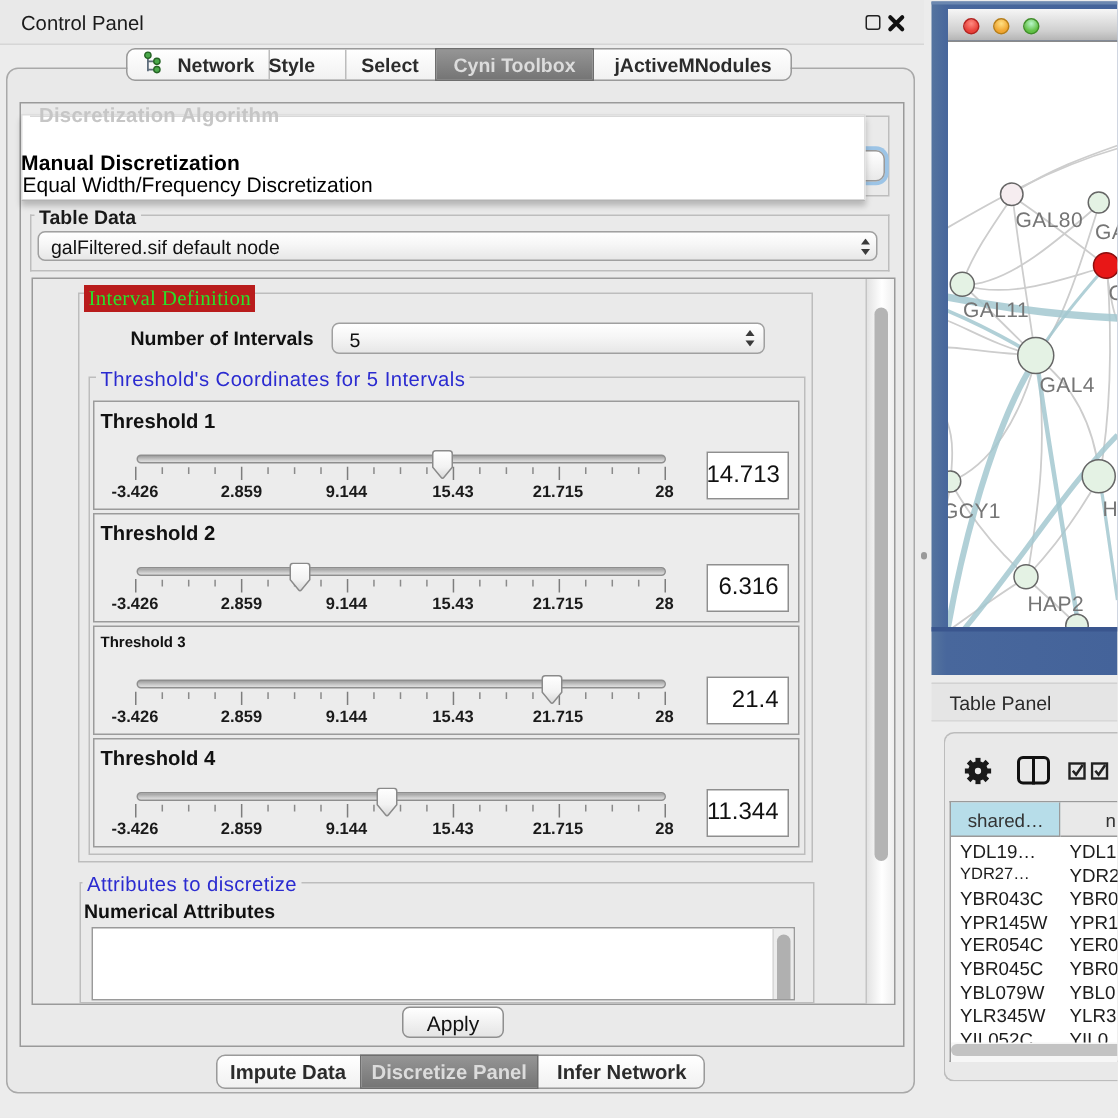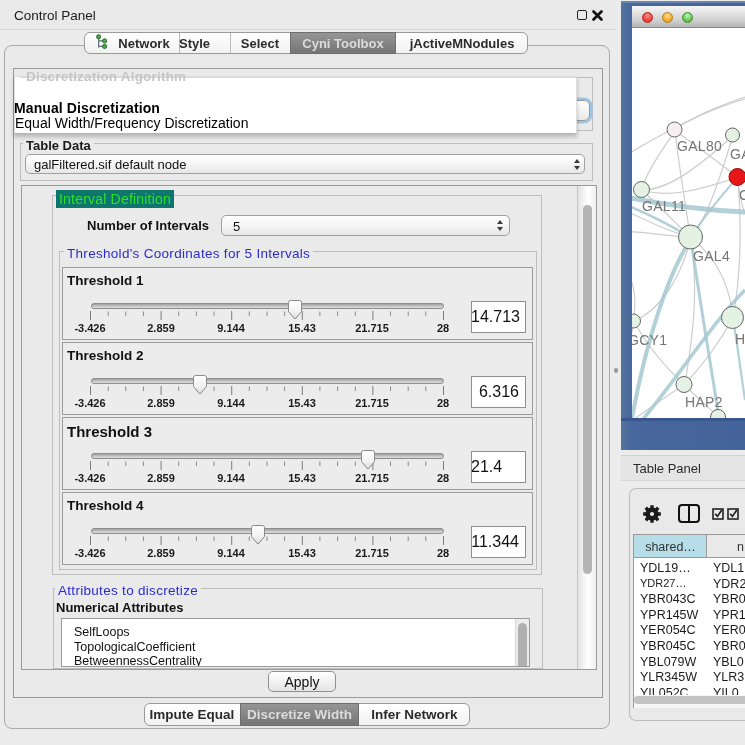--- a/index.html
+++ b/index.html
@@ -39,21 +39,21 @@
     <path d="M4 0 L7 4 L1 4 Z" fill="#3a3a3a"></path>
     <path d="M4 11 L7 7 L1 7 Z" fill="#3a3a3a"></path>
   </svg>
 
   <div class="abs" style="left:21px;top:185px;width:576px;height:485px;border:1px solid #9a9a9a;background:#eaeaea;"></div>
 
   <div class="abs" style="left:577px;top:186px;width:19px;height:483px;background:linear-gradient(90deg,#e3e3e3,#ffffff 55%,#efefef);border-left:1px solid #c4c4c4;"></div>
   <div class="abs" style="left:583px;top:205px;width:9px;height:369px;background:#b4b4b4;border-radius:4.5px;"></div>
 
   <div class="abs" style="left:52px;top:195px;width:490px;height:380px;border:1px solid #bdbdbd;"></div>
-  <div class="abs" style="left:56px;top:190px;background:#0f766e;padding:0 3px;color:#2ae02a;"><span style="font-size:14px;letter-spacing:0.2px;">Interval Definition</span></div>
+  <div class="abs" style="left:56px;top:190px;background:#b91c1c;padding:0 3px;color:#2ae02a;font-family:Liberation Serif, serif;"><span style="font-size:14px;letter-spacing:0.2px;">Interval Definition</span></div>
 
   <div class="abs grouptitle" style="left:87px;top:218px;color:#111;">Number of Intervals</div>
   <div class="abs" style="left:221px;top:215px;width:289px;height:21px;border:1px solid #a0a0a0;border-radius:5px;background:linear-gradient(#ffffff 0%,#f6f6f6 45%,#e7e7e7 100%);"></div>
   <div class="abs" style="left:233px;top:219px;font-size:13px;color:#111;">5</div>
   <svg class="abs" style="left:496px;top:220px;" width="8" height="11" viewBox="0 0 8 11">
     <path d="M4 0 L7 4 L1 4 Z" fill="#3a3a3a"></path>
     <path d="M4 11 L7 7 L1 7 Z" fill="#3a3a3a"></path>
   </svg>
 
   <div class="abs" style="left:59px;top:251px;width:478px;height:319px;border:1px solid #bdbdbd;"></div>
@@ -141,21 +141,21 @@
    <stop offset="0" stop-color="#ffffff"></stop>
           <stop offset="0.6" stop-color="#f2f2f2"></stop>
           <stop offset="1" stop-color="#d9d9d9"></stop>
         </linearGradient>
       </defs>
  <path d="M3.5 0.5 L12.5 0.5 Q14.5 0.5 14.5 2.5 L14.5 11.5 L9 18.2 Q8 19.4 7 18.2 L1.5 11.5 L1.5 2.5 Q1.5 0.5 3.5 0.5 Z" fill="url(#tg200375)" stroke="#8a8a8a" stroke-width="1"></path>
 </svg>
 <div class="abs" style="left:471px;top:376px;width:55px;height:32px;border:1px solid #8f8f8f;background:#ffffff;"></div>
 <div class="abs" style="left:471px;top:383px;width:48px;text-align:right;font-size:16px;color:#111;">6.316</div>
 <div class="abs" style="left:62px;top:417px;width:471px;height:73px;border:1px solid #9b9b9b;background:#ececec;"></div>
-<div class="abs" style="left:67px;top:423px;font-size:15px;font-weight:bold;color:#111;">Threshold 3</div>
+<div class="abs" style="left:67px;top:423px;font-size:10px;font-weight:bold;color:#111;">Threshold 3</div>
 <div class="abs" style="left:91px;top:453px;width:353px;height:6px;border:1px solid #8e8e8e;border-radius:3px;background:linear-gradient(#9f9f9f,#cfcfcf 70%,#dedede);"></div>
 <svg class="abs" style="left:90px;top:461px;" width="355" height="10" viewBox="0 0 355 10">
       <rect x="0.0" y="0" width="1" height="9" fill="#7d7d7d"></rect>
       <rect x="17.7" y="0.5" width="1" height="4.5" fill="#8a8a8a"></rect>
       <rect x="35.3" y="0.5" width="1" height="4.5" fill="#8a8a8a"></rect>
       <rect x="52.9" y="0.5" width="1" height="4.5" fill="#8a8a8a"></rect>
       <rect x="70.6" y="0" width="1" height="9" fill="#7d7d7d"></rect>
       <rect x="88.2" y="0.5" width="1" height="4.5" fill="#8a8a8a"></rect>
       <rect x="105.9" y="0.5" width="1" height="4.5" fill="#8a8a8a"></rect>
       <rect x="123.5" y="0.5" width="1" height="4.5" fill="#8a8a8a"></rect>
@@ -183,21 +183,21 @@
  <defs>
         <linearGradient id="tg368450" x1="0" y1="0" x2="0" y2="1">
    <stop offset="0" stop-color="#ffffff"></stop>
           <stop offset="0.6" stop-color="#f2f2f2"></stop>
           <stop offset="1" stop-color="#d9d9d9"></stop>
         </linearGradient>
       </defs>
  <path d="M3.5 0.5 L12.5 0.5 Q14.5 0.5 14.5 2.5 L14.5 11.5 L9 18.2 Q8 19.4 7 18.2 L1.5 11.5 L1.5 2.5 Q1.5 0.5 3.5 0.5 Z" fill="url(#tg368450)" stroke="#8a8a8a" stroke-width="1"></path>
 </svg>
 <div class="abs" style="left:471px;top:451px;width:55px;height:32px;border:1px solid #8f8f8f;background:#ffffff;"></div>
-<div class="abs" style="left:471px;top:458px;width:48px;font-size:16px;color:#111;">21.4</div>
+<div class="abs" style="left:471px;top:458px;width:48px;text-align:right;font-size:16px;color:#111;">21.4</div>
 <div class="abs" style="left:62px;top:492px;width:471px;height:73px;border:1px solid #9b9b9b;background:#ececec;"></div>
 <div class="abs" style="left:67px;top:498px;font-size:13.5px;font-weight:bold;color:#111;">Threshold 4</div>
 <div class="abs" style="left:91px;top:528px;width:353px;height:6px;border:1px solid #8e8e8e;border-radius:3px;background:linear-gradient(#9f9f9f,#cfcfcf 70%,#dedede);"></div>
 <svg class="abs" style="left:90px;top:536px;" width="355" height="10" viewBox="0 0 355 10">
       <rect x="0.0" y="0" width="1" height="9" fill="#7d7d7d"></rect>
       <rect x="17.7" y="0.5" width="1" height="4.5" fill="#8a8a8a"></rect>
       <rect x="35.3" y="0.5" width="1" height="4.5" fill="#8a8a8a"></rect>
       <rect x="52.9" y="0.5" width="1" height="4.5" fill="#8a8a8a"></rect>
       <rect x="70.6" y="0" width="1" height="9" fill="#7d7d7d"></rect>
       <rect x="88.2" y="0.5" width="1" height="4.5" fill="#8a8a8a"></rect>
@@ -234,21 +234,20 @@
  <path d="M3.5 0.5 L12.5 0.5 Q14.5 0.5 14.5 2.5 L14.5 11.5 L9 18.2 Q8 19.4 7 18.2 L1.5 11.5 L1.5 2.5 Q1.5 0.5 3.5 0.5 Z" fill="url(#tg258525)" stroke="#8a8a8a" stroke-width="1"></path>
 </svg>
 <div class="abs" style="left:471px;top:526px;width:55px;height:32px;border:1px solid #8f8f8f;background:#ffffff;"></div>
 <div class="abs" style="left:471px;top:533px;width:48px;text-align:right;font-size:16px;color:#111;">11.344</div>
 
   <div class="abs" style="left:53px;top:588px;width:490px;height:81px;border:1px solid #bdbdbd;"></div>
   <div class="abs" style="left:55px;top:581px;background:#eaeaea;padding:0 3px;"><span style="font-size:13.5px;letter-spacing:0.3px;color:#2b2bd0;">Attributes to discretize</span></div>
   <div class="abs grouptitle" style="left:56px;top:600px;color:#111;text-align:right;">Numerical Attributes</div>
 
   <div class="abs" style="left:61px;top:618px;width:469px;height:49px;border:1px solid #9a9a9a;background:#ffffff;overflow:hidden;">
-    <div style="position:absolute;left:12px;top:6px;font-size:12.5px;color:#111;line-height:14.6px;">SelfLoops<br>TopologicalCoefficient<br>BetweennessCentrality</div>
     <div style="position:absolute;right:0;top:0;width:14px;height:49px;background:#ececec;border-left:1px solid #d8d8d8;"></div>
     <div style="position:absolute;right:2.5px;top:4px;width:9px;height:55px;background:#b0b0b0;border-radius:4.5px;"></div>
   </div>
 
   <div class="abs" style="left:268px;top:671px;width:68px;height:21px;border:1px solid #8f8f8f;border-radius:5px;background:linear-gradient(#ffffff,#efefef 60%,#e4e4e4);text-align:center;">
     <span style="font-size:14px;color:#111;line-height:20px;">Apply</span>
   </div>
 
   <div class="abs" style="left:84px;top:32px;width:444px;height:22px;background:linear-gradient(#ffffff,#f1f1f1);border:1px solid #9a9a9a;border-radius:6px;"></div>
 <div class="abs" style="left:290px;top:32px;width:106px;height:22px;background:linear-gradient(#959595,#757575);border:1px solid #6e6e6e;"></div>
@@ -261,22 +260,22 @@
       <circle cx="8.6" cy="12.4" r="2.1" fill="#4aa84a" stroke="#256325" stroke-width="0.9"></circle>
     </svg>
 <div class="abs" style="left:108px;top:36px;width:72px;text-align:center;font-size:13px;font-weight:bold;color:#2b2b2b;">Network</div>
 <div class="abs" style="left:179px;top:36px;width:51px;text-align:left;font-size:13px;font-weight:bold;color:#2b2b2b;">Style</div>
 <div class="abs" style="left:230px;top:36px;width:60px;text-align:center;font-size:13px;font-weight:bold;color:#2b2b2b;">Select</div>
 <div class="abs" style="left:290px;top:36px;width:106px;text-align:center;font-size:13px;font-weight:bold;color:#dcdcdc;">Cyni Toolbox</div>
 <div class="abs" style="left:396px;top:36px;width:132px;text-align:center;font-size:13px;font-weight:bold;color:#2b2b2b;">jActiveMNodules</div>
 
   <div class="abs" style="left:144px;top:703px;width:326px;height:23px;background:linear-gradient(#ffffff,#f1f1f1);border:1px solid #9a9a9a;border-radius:6px;"></div>
 <div class="abs" style="left:240px;top:703px;width:119px;height:23px;background:linear-gradient(#959595,#757575);border:1px solid #6e6e6e;"></div>
-<div class="abs" style="left:144px;top:707px;width:96px;text-align:center;font-size:13.5px;font-weight:bold;color:#2b2b2b;">Impute Equal</div>
-<div class="abs" style="left:240px;top:707px;width:119px;text-align:center;font-size:13.5px;font-weight:bold;color:#dcdcdc;">Discretize Width</div>
+<div class="abs" style="left:144px;top:707px;width:96px;text-align:center;font-size:13.5px;font-weight:bold;color:#2b2b2b;">Impute Data</div>
+<div class="abs" style="left:240px;top:707px;width:119px;text-align:center;font-size:13.5px;font-weight:bold;color:#dcdcdc;">Discretize Panel</div>
 <div class="abs" style="left:359px;top:707px;width:111px;text-align:center;font-size:13.5px;font-weight:bold;color:#2b2b2b;">Infer Network</div>
 
   <div class="abs" style="left:14px;top:76px;width:563px;height:58px;background:#ffffff;border:1px solid #dedede;border-bottom:1px solid #b3b3b3;box-shadow:0 3px 4px rgba(0,0,0,0.22);"></div>
   <div class="abs" style="left:20px;top:77px;width:557px;height:1px;background:#d8d8d8;"></div>
   <div class="abs" style="left:26px;top:69px;font-size:13.5px;font-weight:bold;color:#c6c6c6;letter-spacing:0.2px;">Discretization Algorithm</div>
   <div class="abs" style="left:14px;top:100px;font-size:14px;font-weight:bold;color:#000;letter-spacing:0.1px;">Manual Discretization</div>
   <div class="abs" style="left:15px;top:115px;font-size:14px;color:#000;">Equal Width/Frequency Discretization</div>
 
   <div class="abs" style="left:613.5px;top:368px;width:4px;height:5px;background:#9a9a9a;border-radius:2px;"></div>
 

